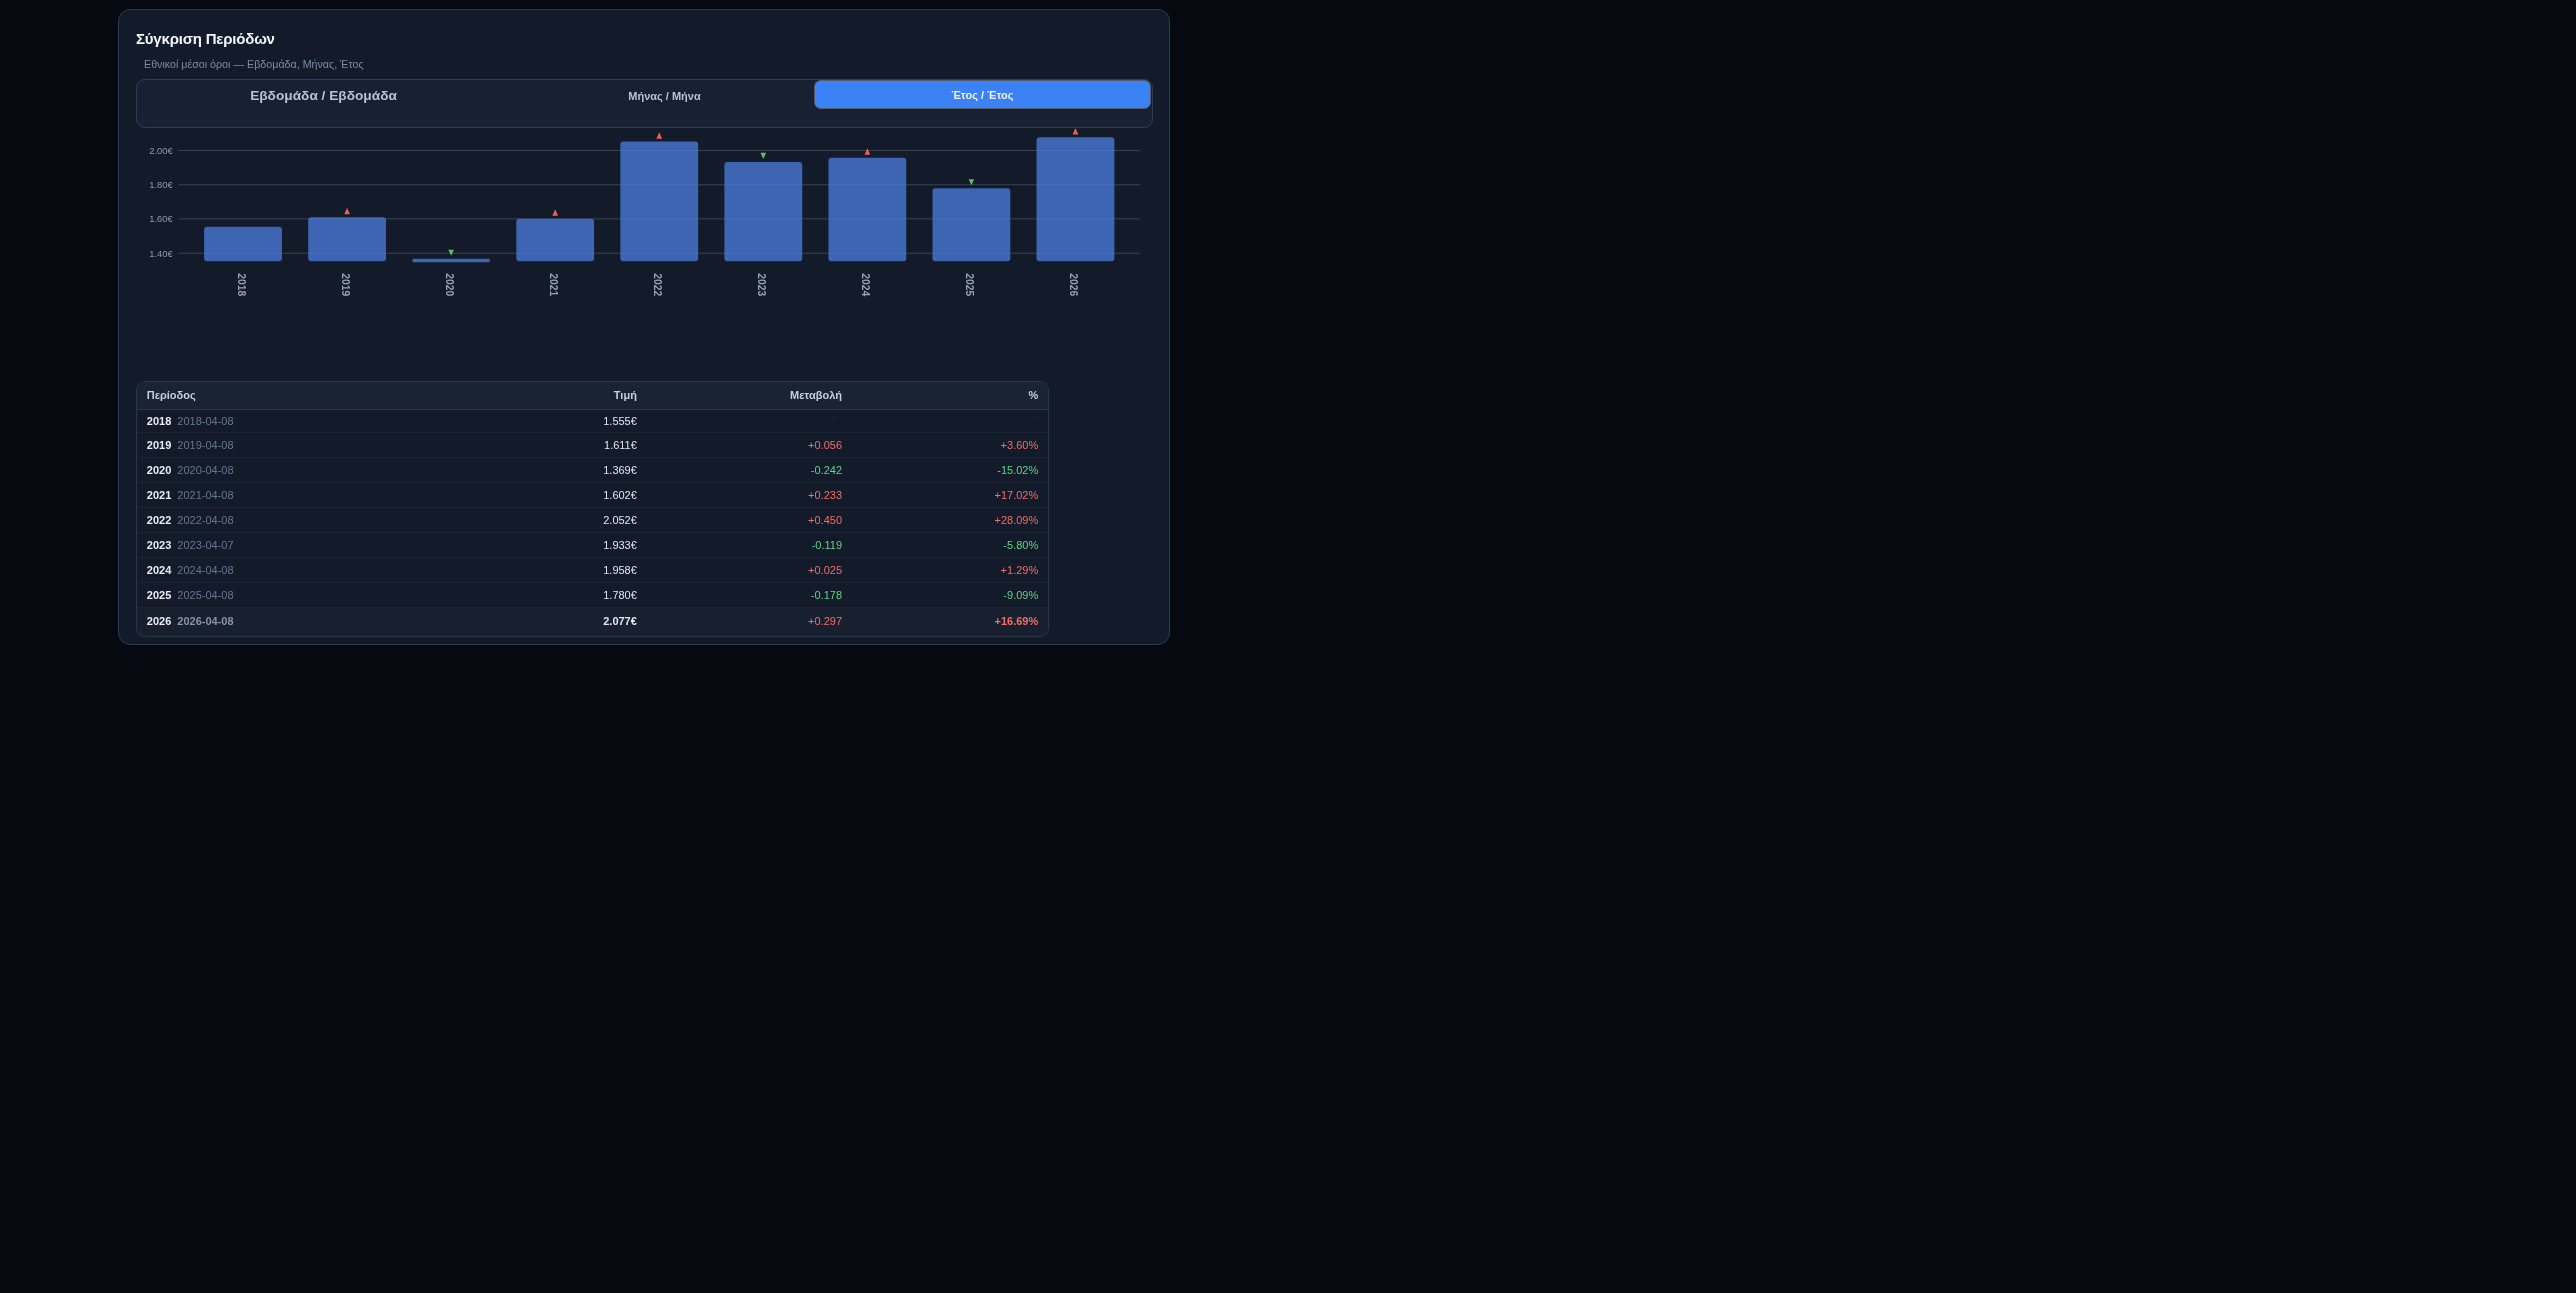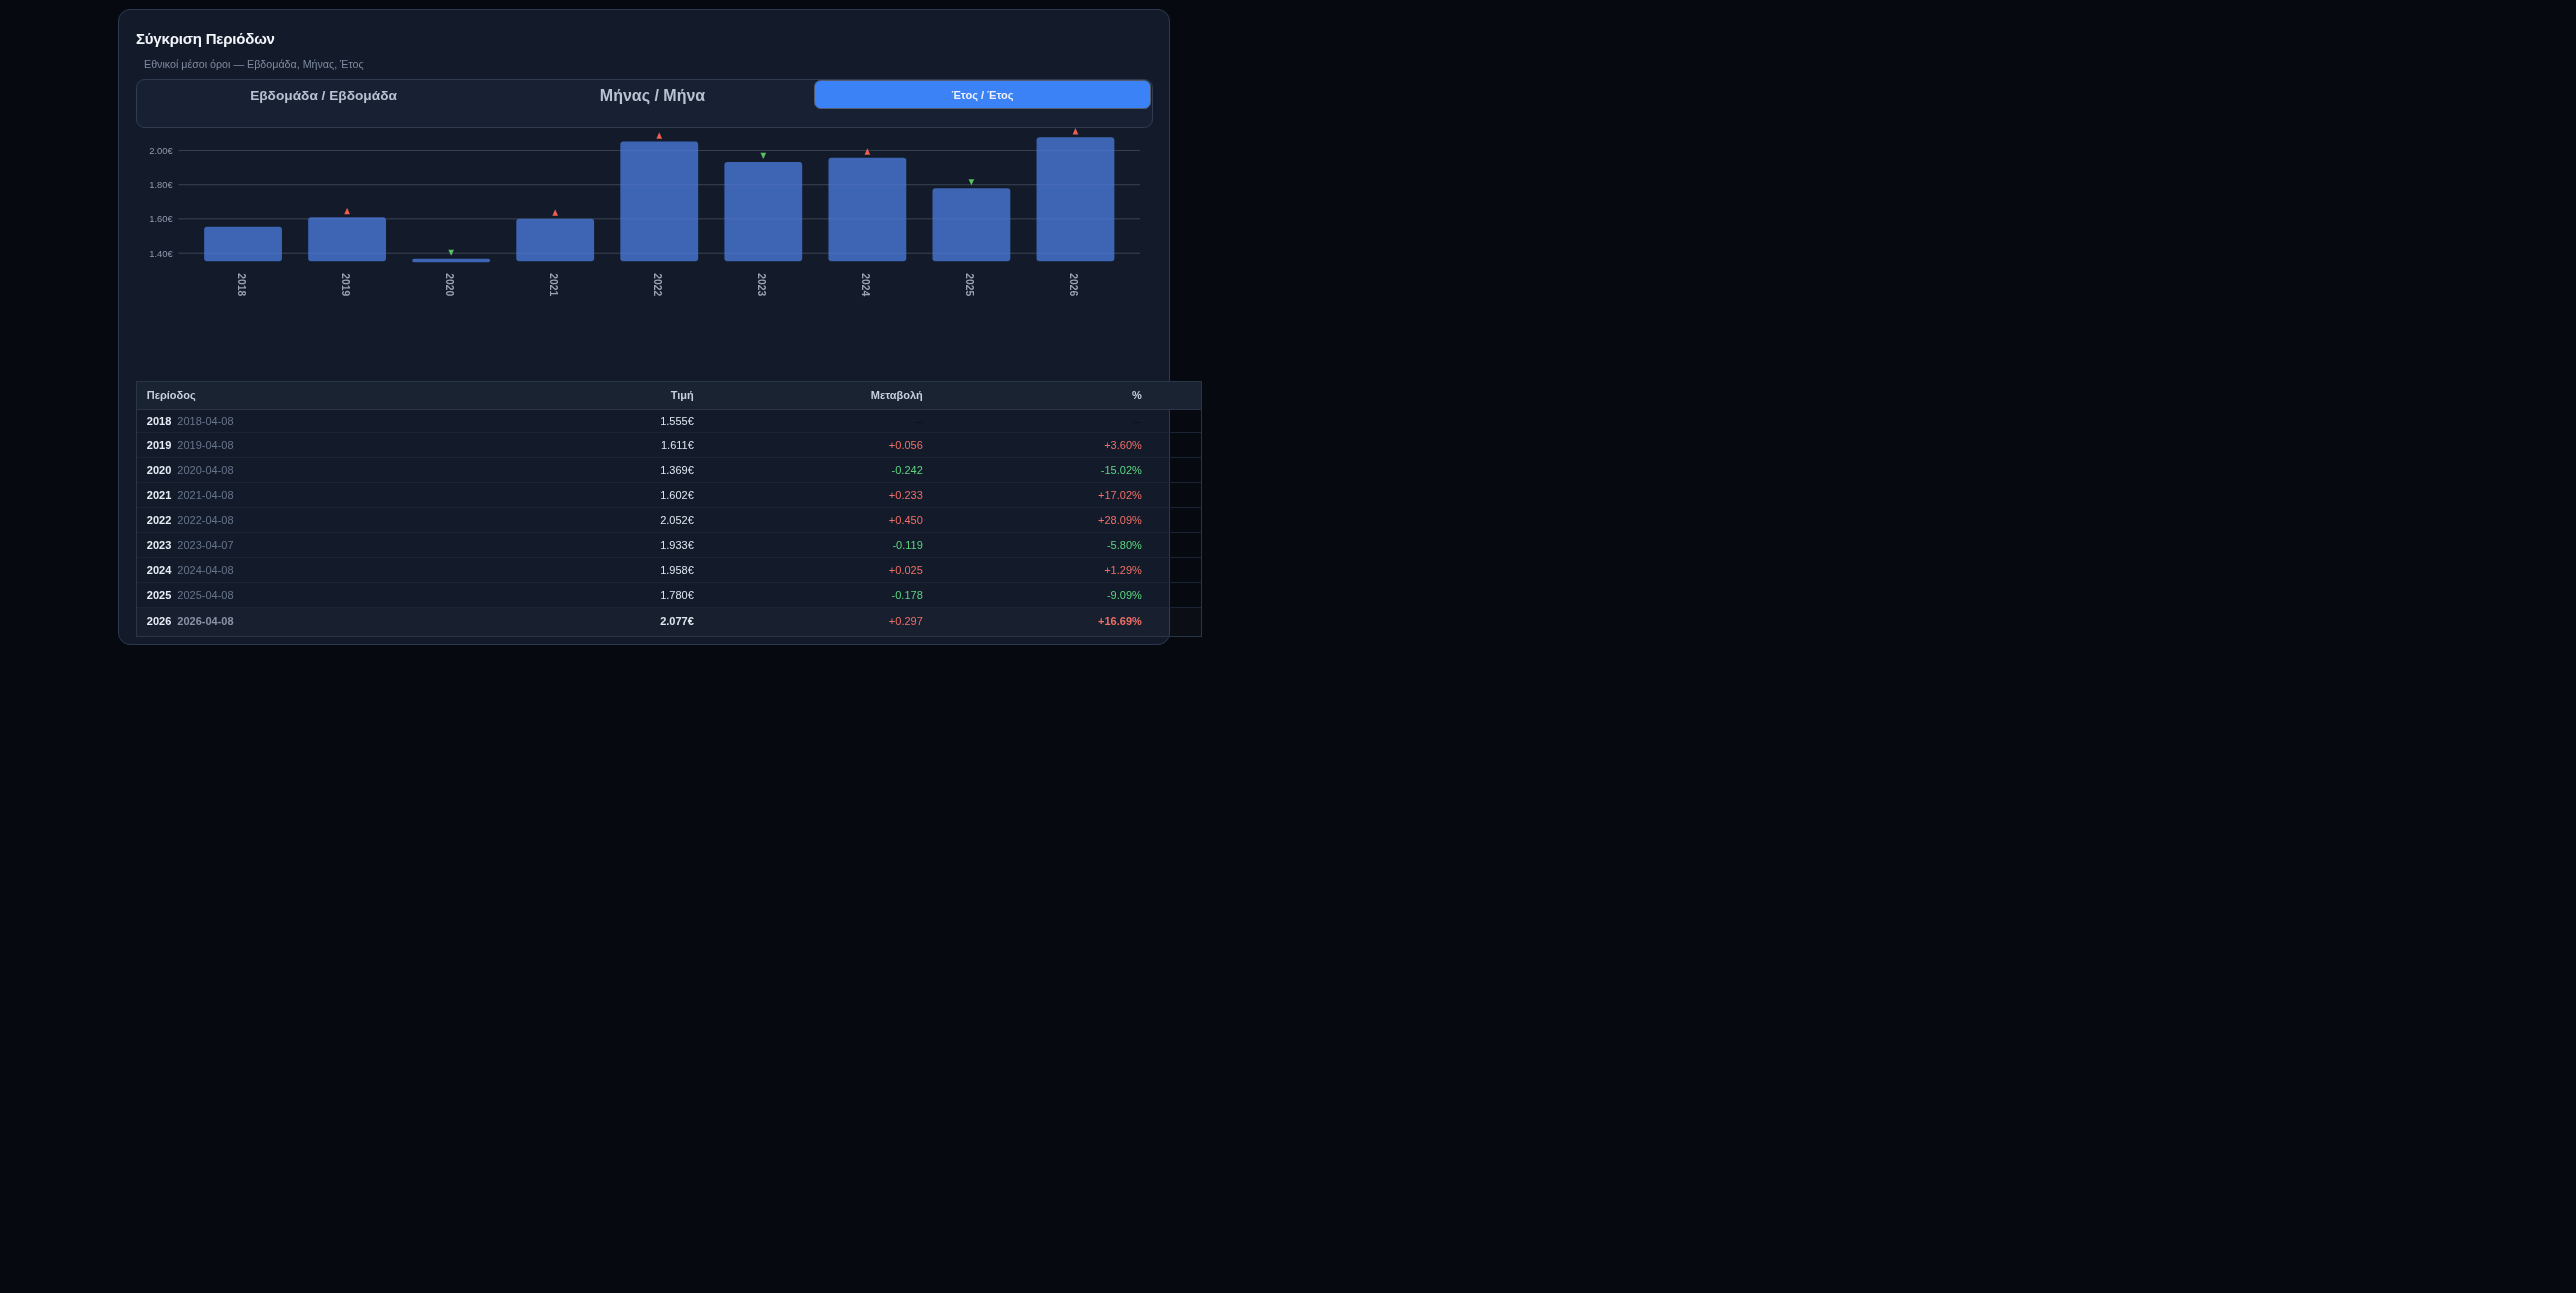--- a/index.html
+++ b/index.html
@@ -2,24 +2,24 @@
 <html style="font-size:13.7px"><head><meta charset="utf-8">
 <style>
 * { margin:0; padding:0; box-sizing:border-box; }
 html,body { width:1288px; height:647px; background:#060910; font-family:"Liberation Sans", sans-serif; overflow:hidden; }
 .card { position:absolute; left:118px; top:8.6px; width:1052px; height:636px; background:#131b2a; border:0.9px solid #2c3950; border-radius:12px; }
 .title { position:absolute; left:17px; top:20.5px; font-size:15px; font-weight:bold; color:#f2f5fa; letter-spacing:-0.2px; }
 .sub { position:absolute; left:17px; top:48px; font-size:10.7px; color:#7f8aa0;padding-left:8px; }
 .tabs { position:absolute; left:17px; top:69px; width:1017px; height:49px; background:#182134; border:0.9px solid #303c52; border-radius:8.6px; }
 .tab { position:absolute; top:0; height:32px; display:flex; align-items:center; justify-content:center; font-weight:bold; color:#b9c2d0; }
 .tab1 { left:0px; width:373px; font-size:13.7px; }
-.tab2 { left:364px; width:303px; font-size:16px; }
+.tab2 { left:376px; width:303px; font-size:11px; }
 .tab.active { left:677px; top:0.9px; width:337px; height:29px; font-size:11px; background:#3b82f6; border:0.9px solid #525d6e; border-radius:6.8px; color:#eef2f8; }
 .chart { position:absolute; left:17px; top:111px; }
-.tbl { position:absolute; left:17px; top:371px; width:1066px; height:256px; border:0.9px solid #2a3648; border-radius:0; overflow:hidden; }
+.tbl { position:absolute; left:17px; top:371px; width:913px; height:256px; border:0.9px solid #2a3648; border-radius:9px; overflow:hidden; }
 .thead { height:28px; background:#1a2332; display:flex; align-items:center; padding:0 9.8px; font-size:11px; font-weight:bold; color:#c7cfdc; border-bottom:0.9px solid #2a3648; }
 .trow { display:flex; align-items:center; padding:0 9.8px; font-size:11px; border-bottom:0.9px solid #1b2434; }
 .trow.last { border-bottom:none; background:rgba(255,255,255,0.025); padding-bottom:3.4px; }
 .trow.last .yr, .trow.last .c2 { font-weight:bold; }
 .trow.last .dt { font-weight:bold; color:#8a93a6; }
 .c1 { width:257px; display:flex; align-items:baseline; }
 .c2 { width:290px; text-align:right; color:#dfe6f0; }
 .c3 { width:229px; text-align:right; }
 .c4 { width:219px; text-align:right; }
 .thead .c2, .thead .c3, .thead .c4 { color:#c7cfdc; }

